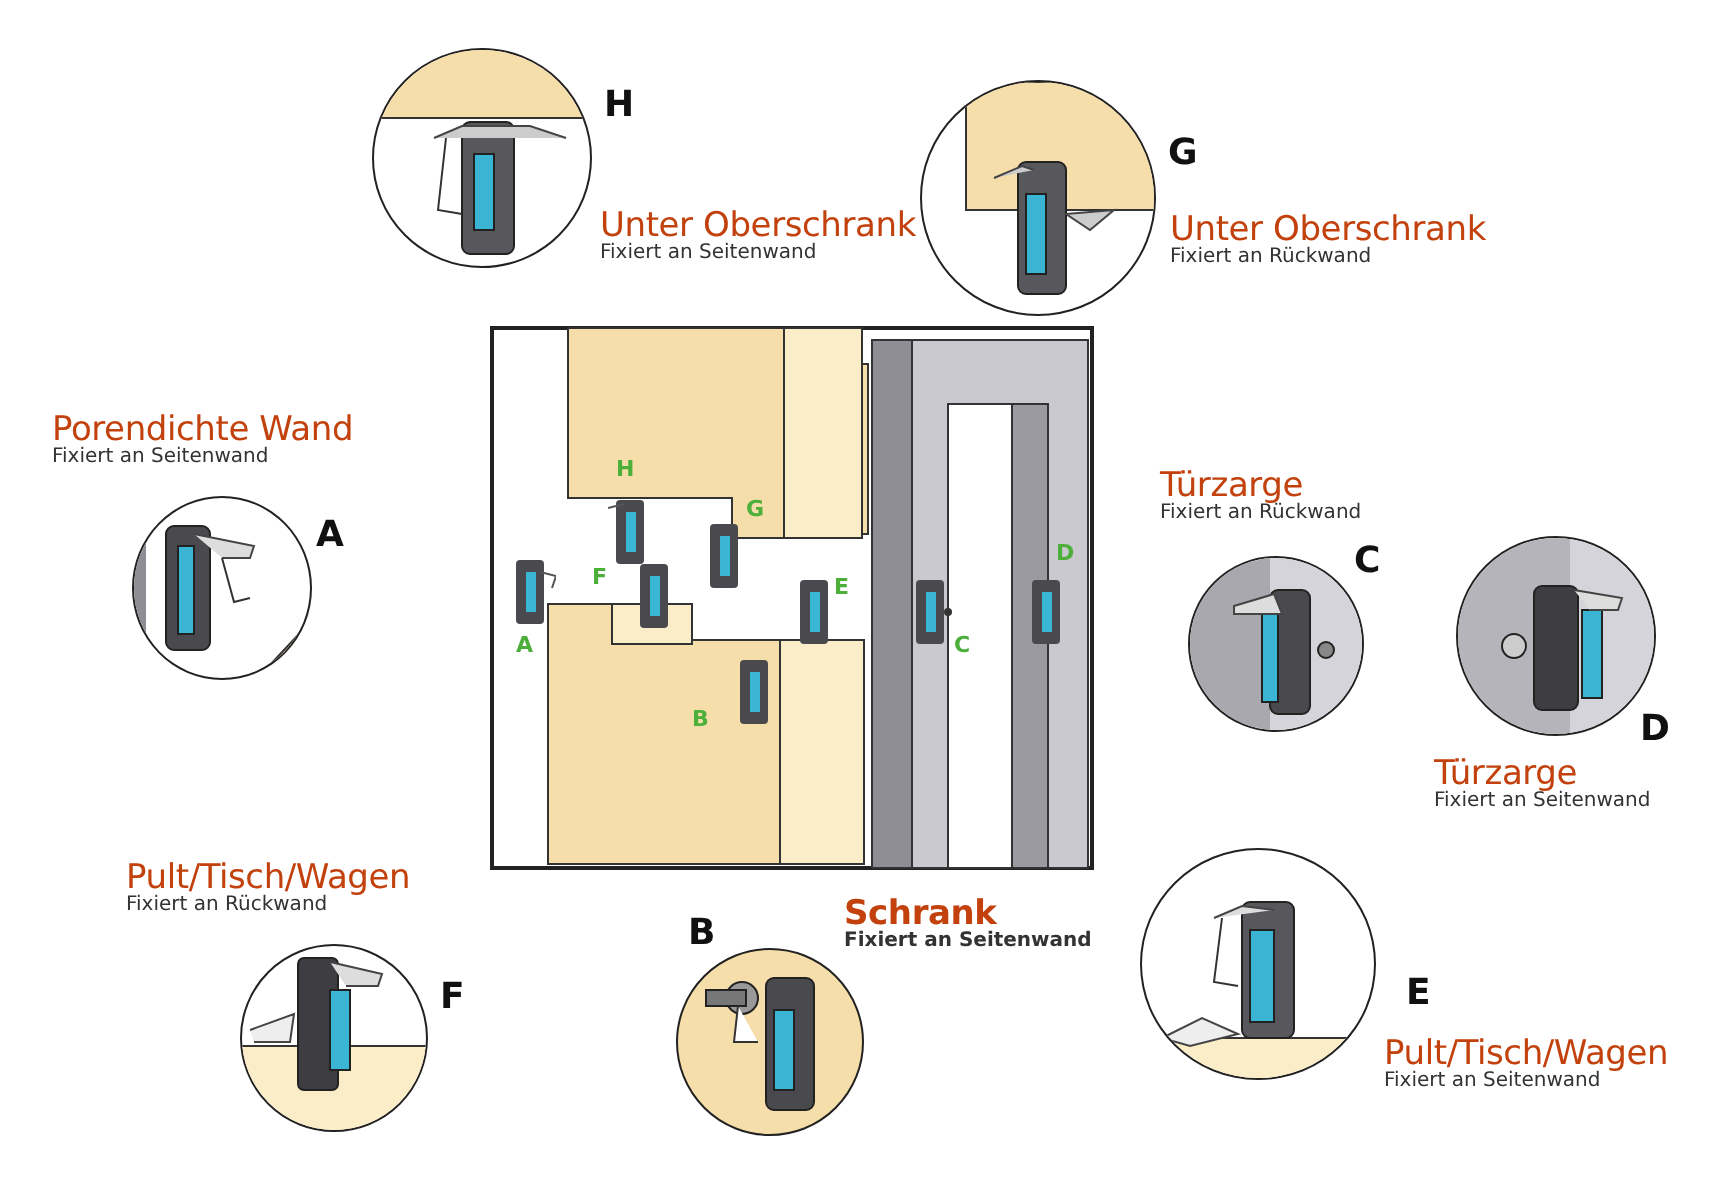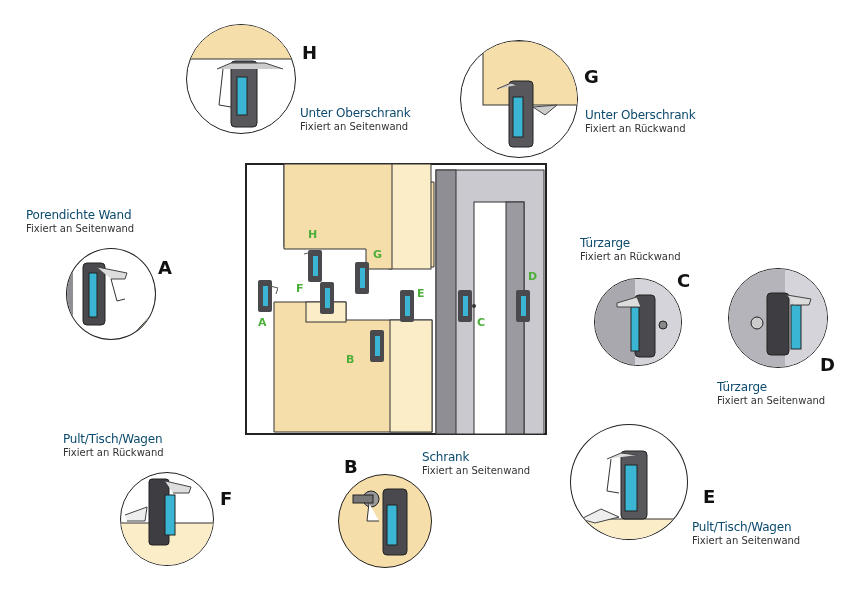--- a/index.html
+++ b/index.html
@@ -1,19 +1,19 @@
 <!DOCTYPE html>
 <html><head>
 <meta charset="utf-8">
 <style>
   html, body { margin:0; padding:0; background:#ffffff; }
   body { width:867px; height:600px; position:relative; overflow:hidden;
          font-family:"DejaVu Sans", sans-serif; color:#1a1a1a; }
   .abs { position:absolute; }
-  .title { font-size:12px; line-height:15px; color:#0c4a6e; white-space:nowrap; letter-spacing:-0.2px; }
+  .title { font-size:17px; line-height:15px; color:#c2410c; white-space:nowrap; letter-spacing:-0.2px; }
   .sub { font-size:10px; line-height:12px; color:#333; white-space:nowrap; }
   .big { font-size:18px; font-weight:bold; color:#111; }
   .glabel { font-size:11px; font-weight:bold; color:#4caf3a; }
   .circle { position:absolute; border-radius:50%; border:1.5px solid #222; overflow:hidden; background:#fff; box-sizing:border-box; }
   .scene { position:absolute; }
   svg { display:block; }
 </style>
 </head>
 <body>
 
@@ -187,21 +187,21 @@
       <line x1="0" y1="50" x2="94" y2="50" stroke="#333"></line>
   <rect x="28" y="6" width="20" height="66" rx="3" fill="#3e3e42" stroke="#222"></rect>
       <rect x="44" y="22" width="10" height="40" fill="#3ab6d4" stroke="#222"></rect>
       <path d="M44 8 L70 14 L68 20 L52 20" stroke="#444" fill="#ddd"></path>
       <path d="M4 42 L26 34 L24 48 L6 48" fill="#eee" stroke="#444"></path>
     </svg>
 </div>
 <span class="abs big" style="left:220px;top:488px;">F</span>
 
 <span class="abs big" style="left:344px;top:456px;">B</span>
-<div class="abs" style="left:422px;top:450px;">
+<div class="abs" style="left:422px;top:450px;font-weight:bold;">
   <div class="title">Schrank</div>
   <div class="sub">Fixiert an Seitenwand</div>
 </div>
 <div class="circle" style="left:338px;top:474px;width:94px;height:94px;background:#f6deaa;">
   <svg width="94" height="94">
       <rect x="44" y="14" width="24" height="66" rx="4" fill="#4a4a4e" stroke="#222"></rect>
       <rect x="48" y="30" width="10" height="40" fill="#3ab6d4" stroke="#222"></rect>
       <circle cx="32" cy="24" r="8" fill="#999" stroke="#222"></circle>
       <rect x="14" y="20" width="20" height="8" fill="#777" stroke="#222"></rect>
       <path d="M30 28 L28 46 L40 46" stroke="#333" fill="#fff"></path>

